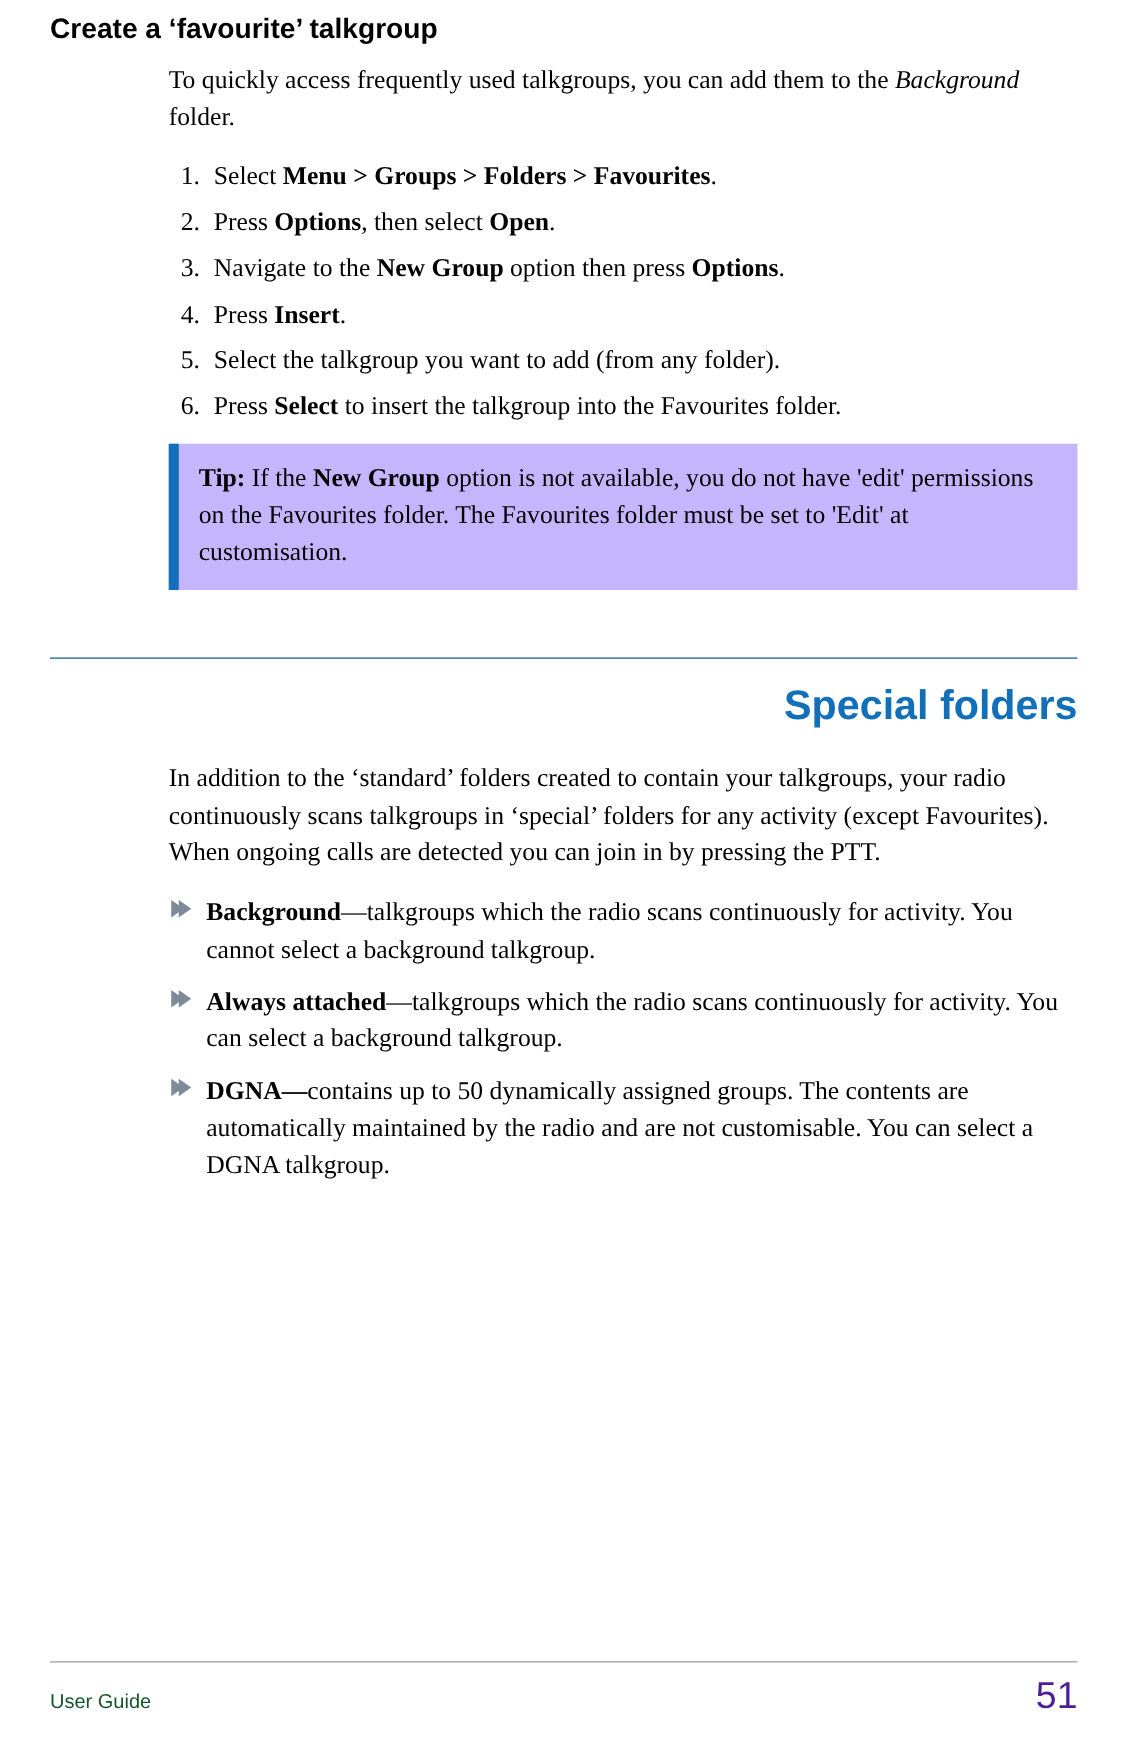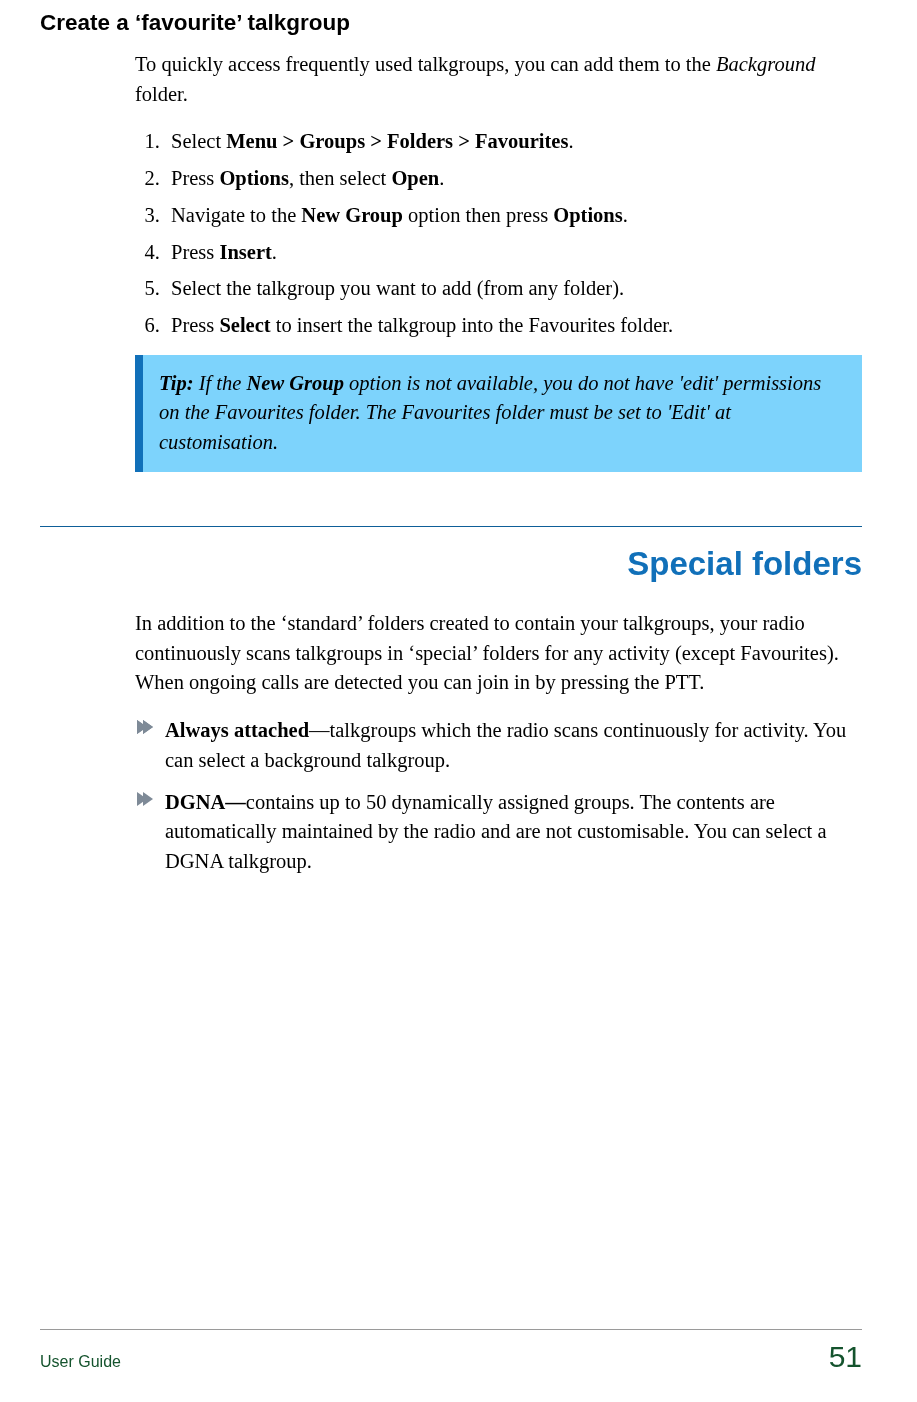--- a/index.html
+++ b/index.html
@@ -36,27 +36,26 @@
     margin: 0 0 14px 0;
     padding-left: 30px;
   }
   ol.steps li {
     padding-left: 6px;
     margin-bottom: 7px;
   }
   b { font-weight: bold; }
 
   .callout {
-    background: #7dd3fc;
+    background: #c4b5fd;
     border-left: 8px solid;
     padding: 14px 18px 14px 16px;
     font-size: 20.5px;
     line-height: 1.45;
     margin: 2px 0 24px 0;
-    font-style: italic;
   }
   .callout.tip   { border-color: #1170b9; }
   .callout.note  { border-color: #9a9a9a; }
 
   .section-rule {
     border: none;
     border-top: 1.5px solid #0e5e98;
     margin: 54px 0 18px 0;
   }
   .h1 {
@@ -97,21 +96,21 @@
     border-top: 1px solid #9a9a9a;
     margin: 0 0 10px 0;
   }
   .footer-row {
     display: flex;
     justify-content: space-between;
     align-items: baseline;
     font-family: Arial, Helvetica, sans-serif;
   }
   .footer-left  { font-size: 16px; color: #14532d; }
-  .footer-right { font-size: 30px; color: #14532d; }
+  .footer-right { font-size: 30px; color: #4c1d95; }
 </style>
 </head>
 <body>
 
 <div class="page">
 
   <h3 class="h3">Create a ‘favourite’ talkgroup</h3>
 
   <div class="body-indent">
     <p class="body">To quickly access frequently used talkgroups, you can add them to the <em>Background</em> folder.</p>
@@ -142,20 +141,21 @@
 
 
     <ul class="arrow-list">
       <li>
         <span class="marker">
           <svg viewBox="0 0 18 18">
               <polygon points="2,2 12,9 2,16" fill="#7e8a97"></polygon>
               <polygon points="8,2 18,9 8,16" fill="#7e8a97"></polygon>
             </svg>
         </span>
+        <span><b>Background</b>—talkgroups which the radio scans continuously for activity. You cannot select a background talkgroup.</span>
       </li>
       <li>
         <span class="marker">
           <svg viewBox="0 0 18 18">
               <polygon points="2,2 12,9 2,16" fill="#7e8a97"></polygon>
               <polygon points="8,2 18,9 8,16" fill="#7e8a97"></polygon>
             </svg>
         </span>
         <span><b>Always attached</b>—talkgroups which the radio scans continuously for activity. You can select a background talkgroup.</span>
       </li>

